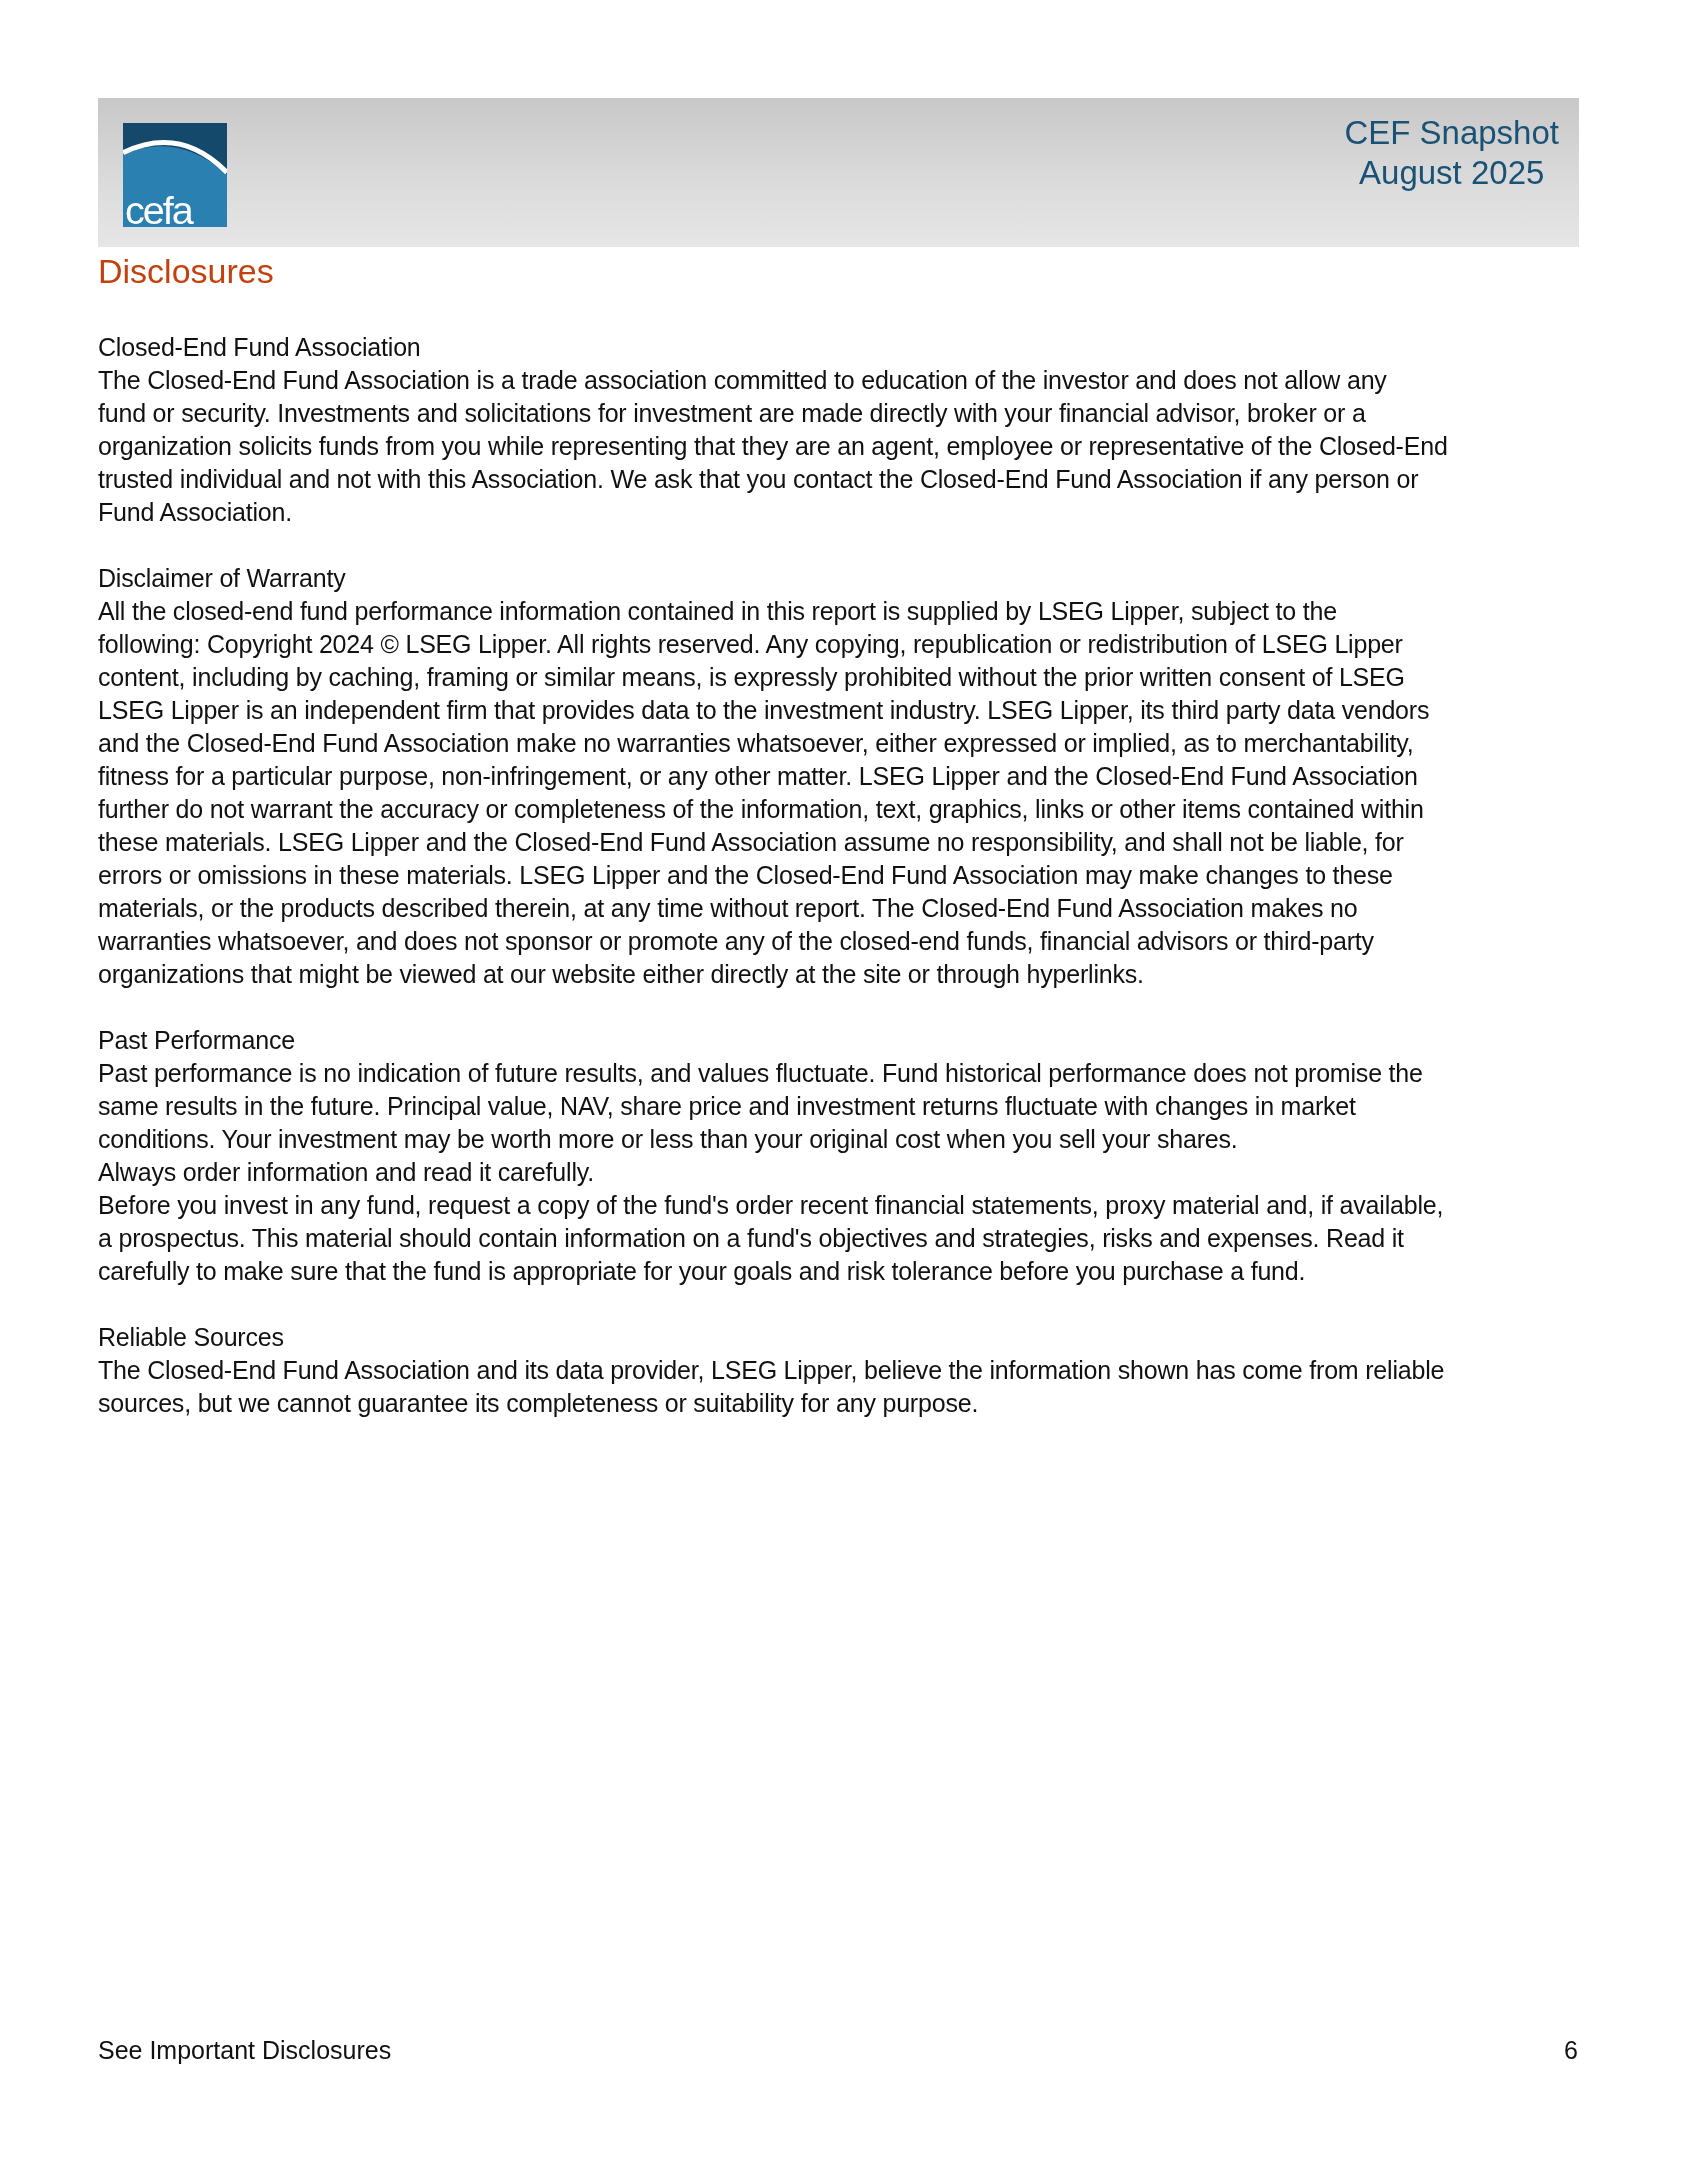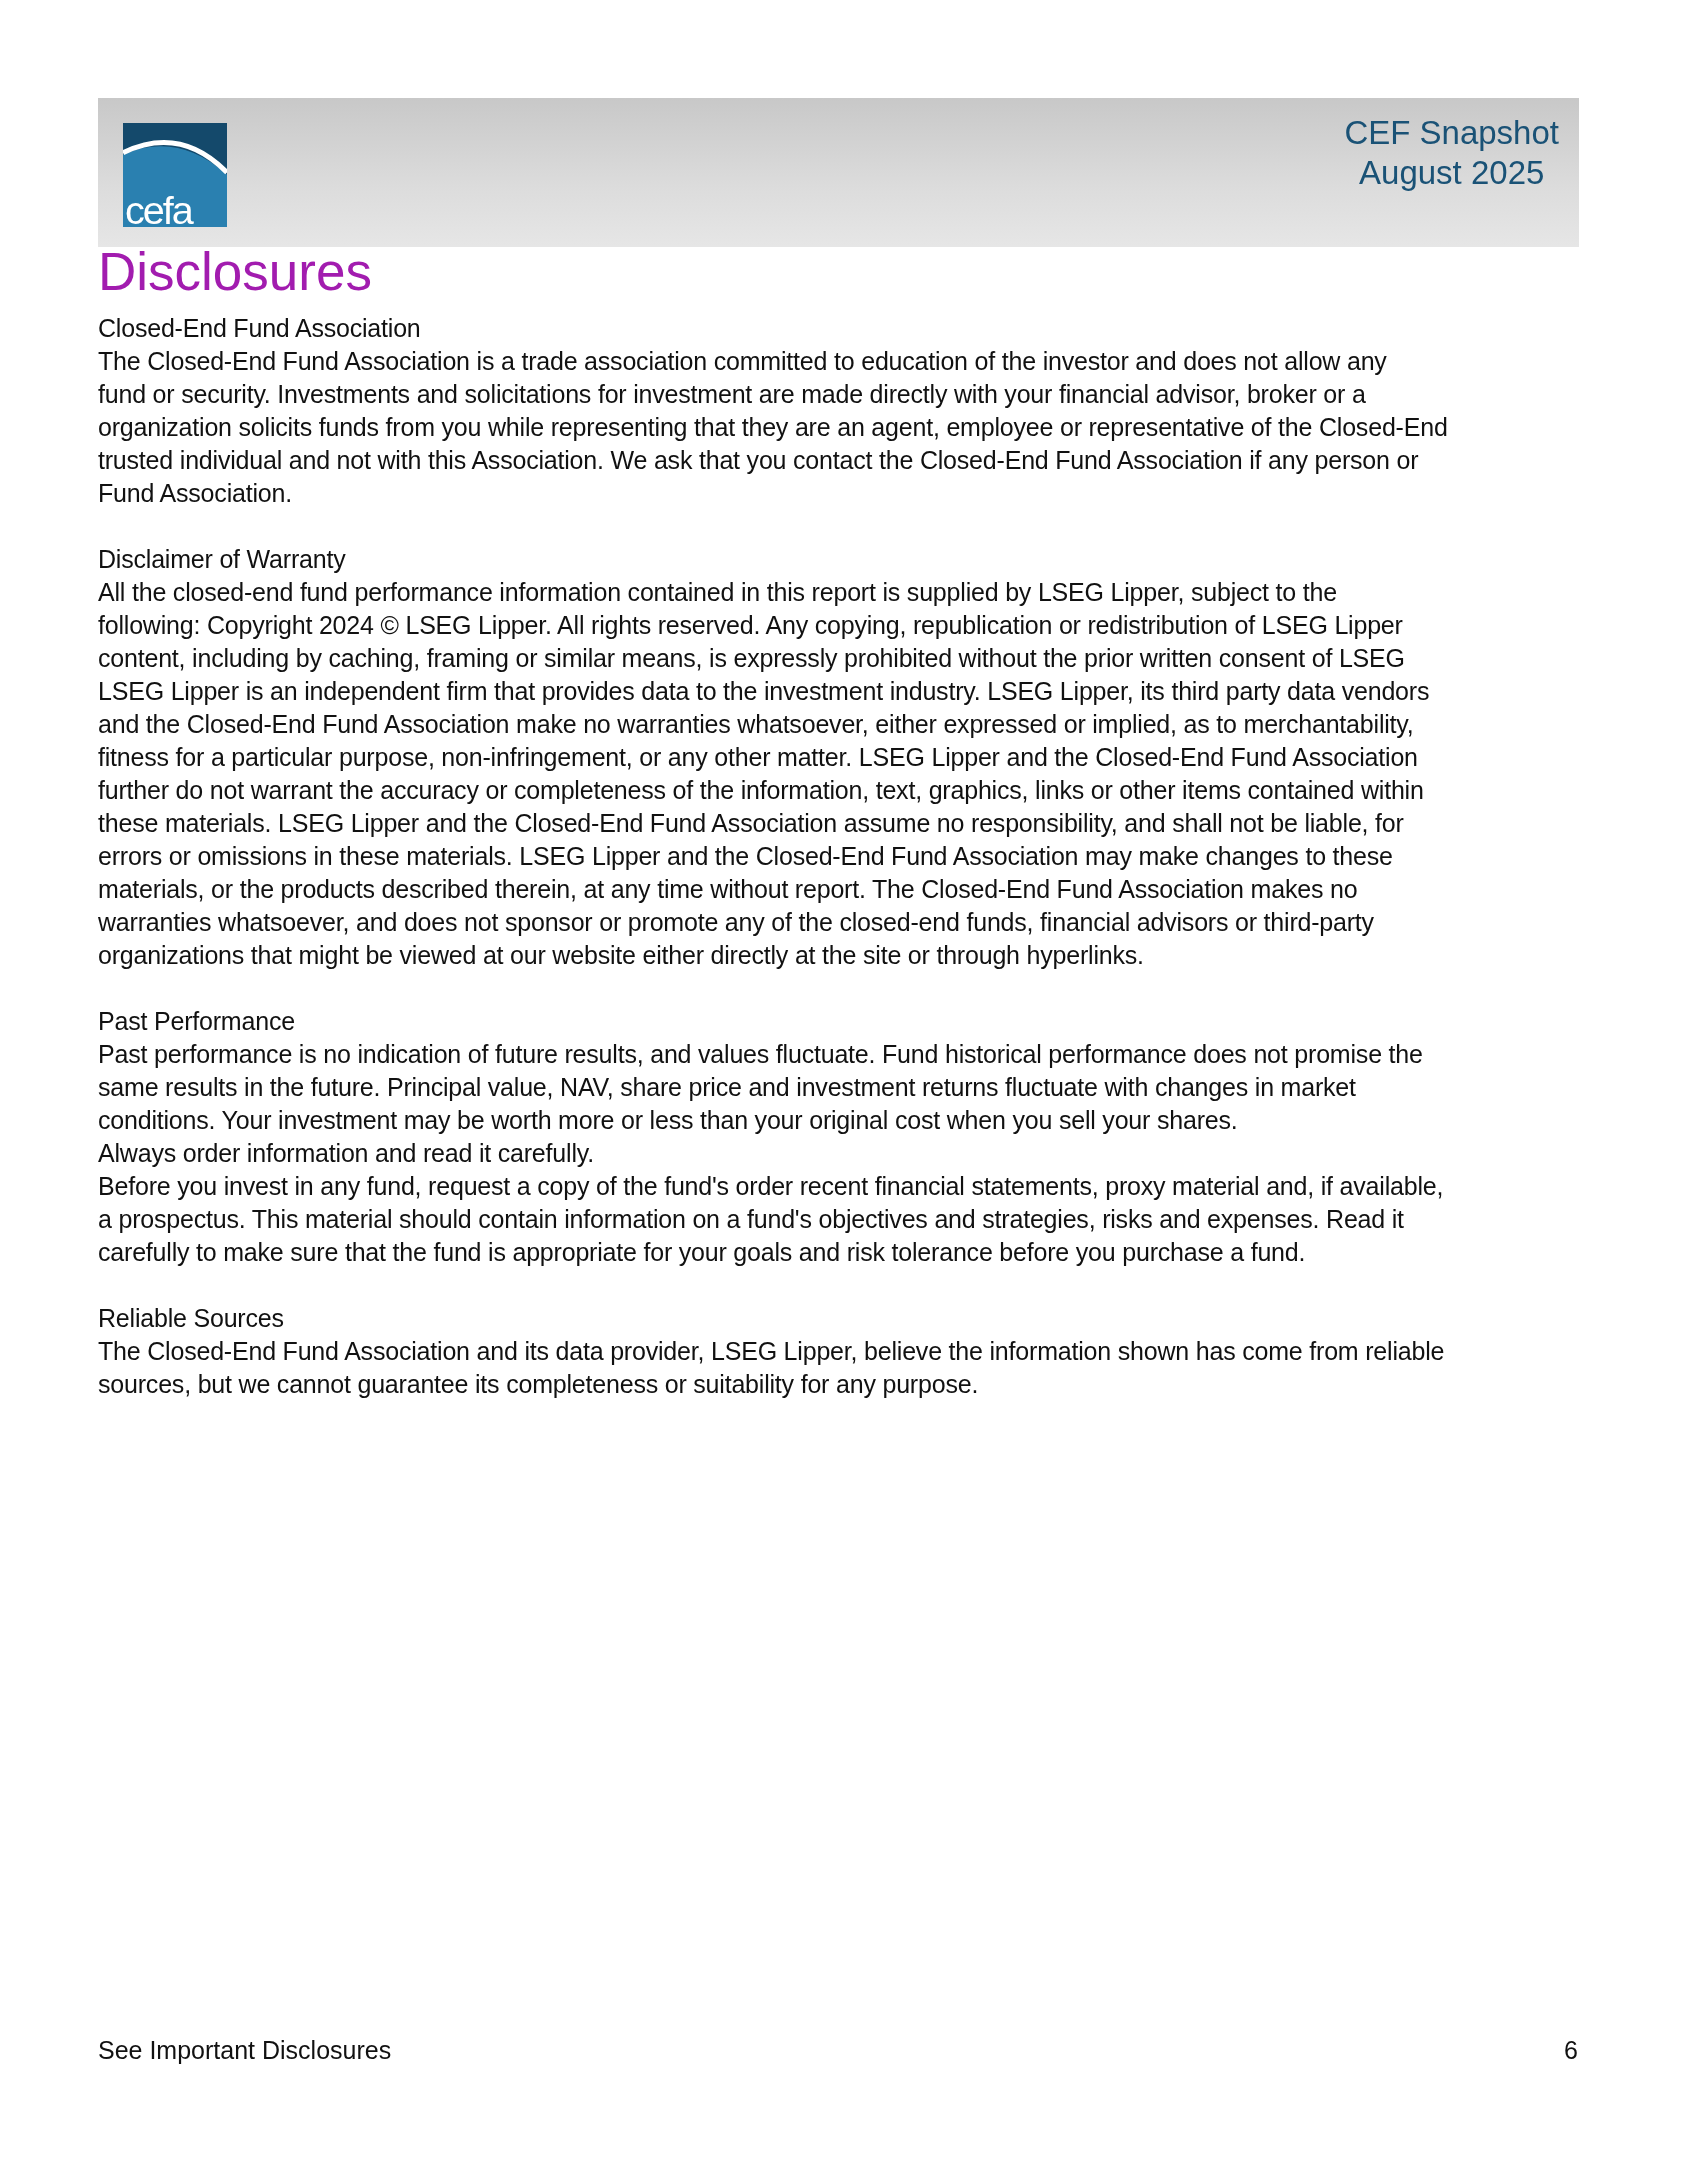--- a/index.html
+++ b/index.html
@@ -3,23 +3,23 @@
 <meta charset="utf-8">
 <style>
   html, body { margin: 0; padding: 0; background: #ffffff; }
   body { width: 1683px; height: 2178px; position: relative; overflow: hidden;
          font-family: "Liberation Sans", "DejaVu Sans", sans-serif; color: #111; }
   .header-band { position: absolute; left: 98px; top: 98px; width: 1481px; height: 149px;
                  background: linear-gradient(to bottom, #c8c8c8 0%, #dcdcdc 60%, #e6e6e6 100%); }
   .logo { position: absolute; left: 25px; top: 25px; width: 104px; height: 104px; }
   .header-title { position: absolute; right: 20px; top: 15px; text-align: center;
                   color: #1a5276; font-size: 33px; line-height: 40px; }
-  .page-title { position: absolute; left: 98px; top: 246px; color: #a21caf;
-                font-size: 53px; line-height: 51px; }
-  .content { position: absolute; left: 98px; top: 312px; width: 1485px;
+  .page-title { position: absolute; left: 98px; top: 246px; color: #c2410c;
+                font-size: 34px; line-height: 51px; }
+  .content { position: absolute; left: 98px; top: 331px; width: 1485px;
              font-size: 25px; line-height: 33px; color: #111; }
   .section { margin-bottom: 33px; }
   .line { white-space: nowrap; display: block; letter-spacing: -0.2px; }
   .footer { position: absolute; left: 98px; right: 105px; top: 2034px;
             font-size: 25px; line-height: 33px; display: flex; justify-content: space-between; gap: 12px; }
 </style>
 </head>
 <body>
 
 <div class="header-band">

